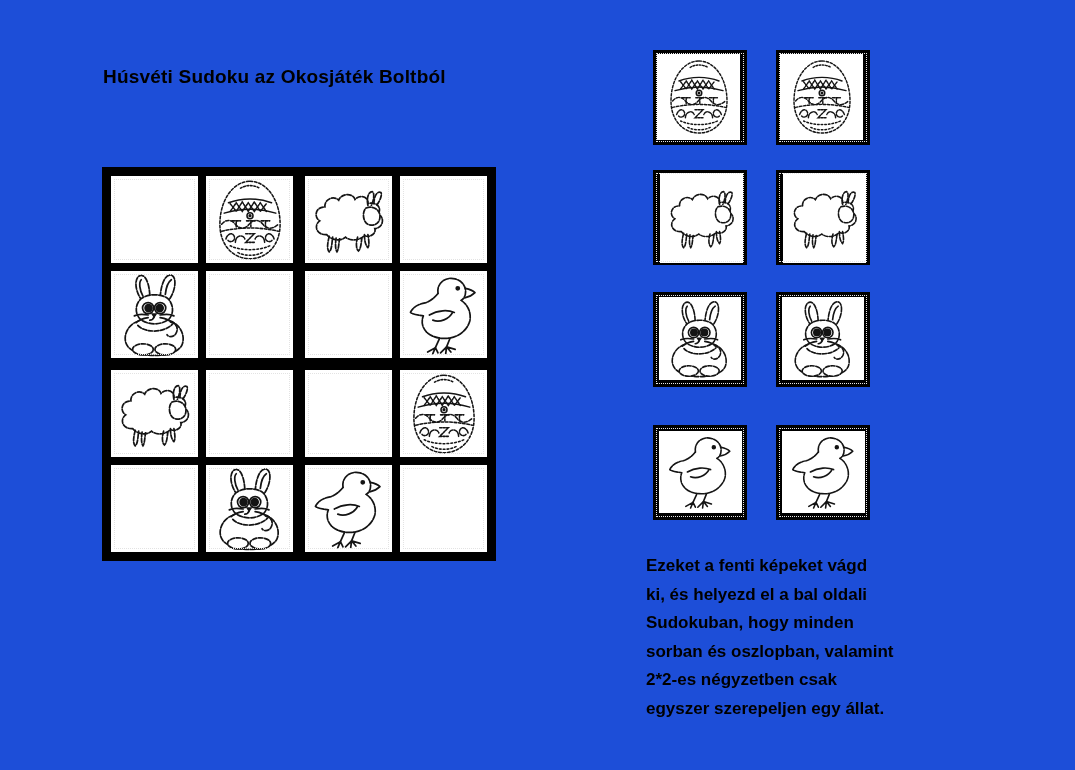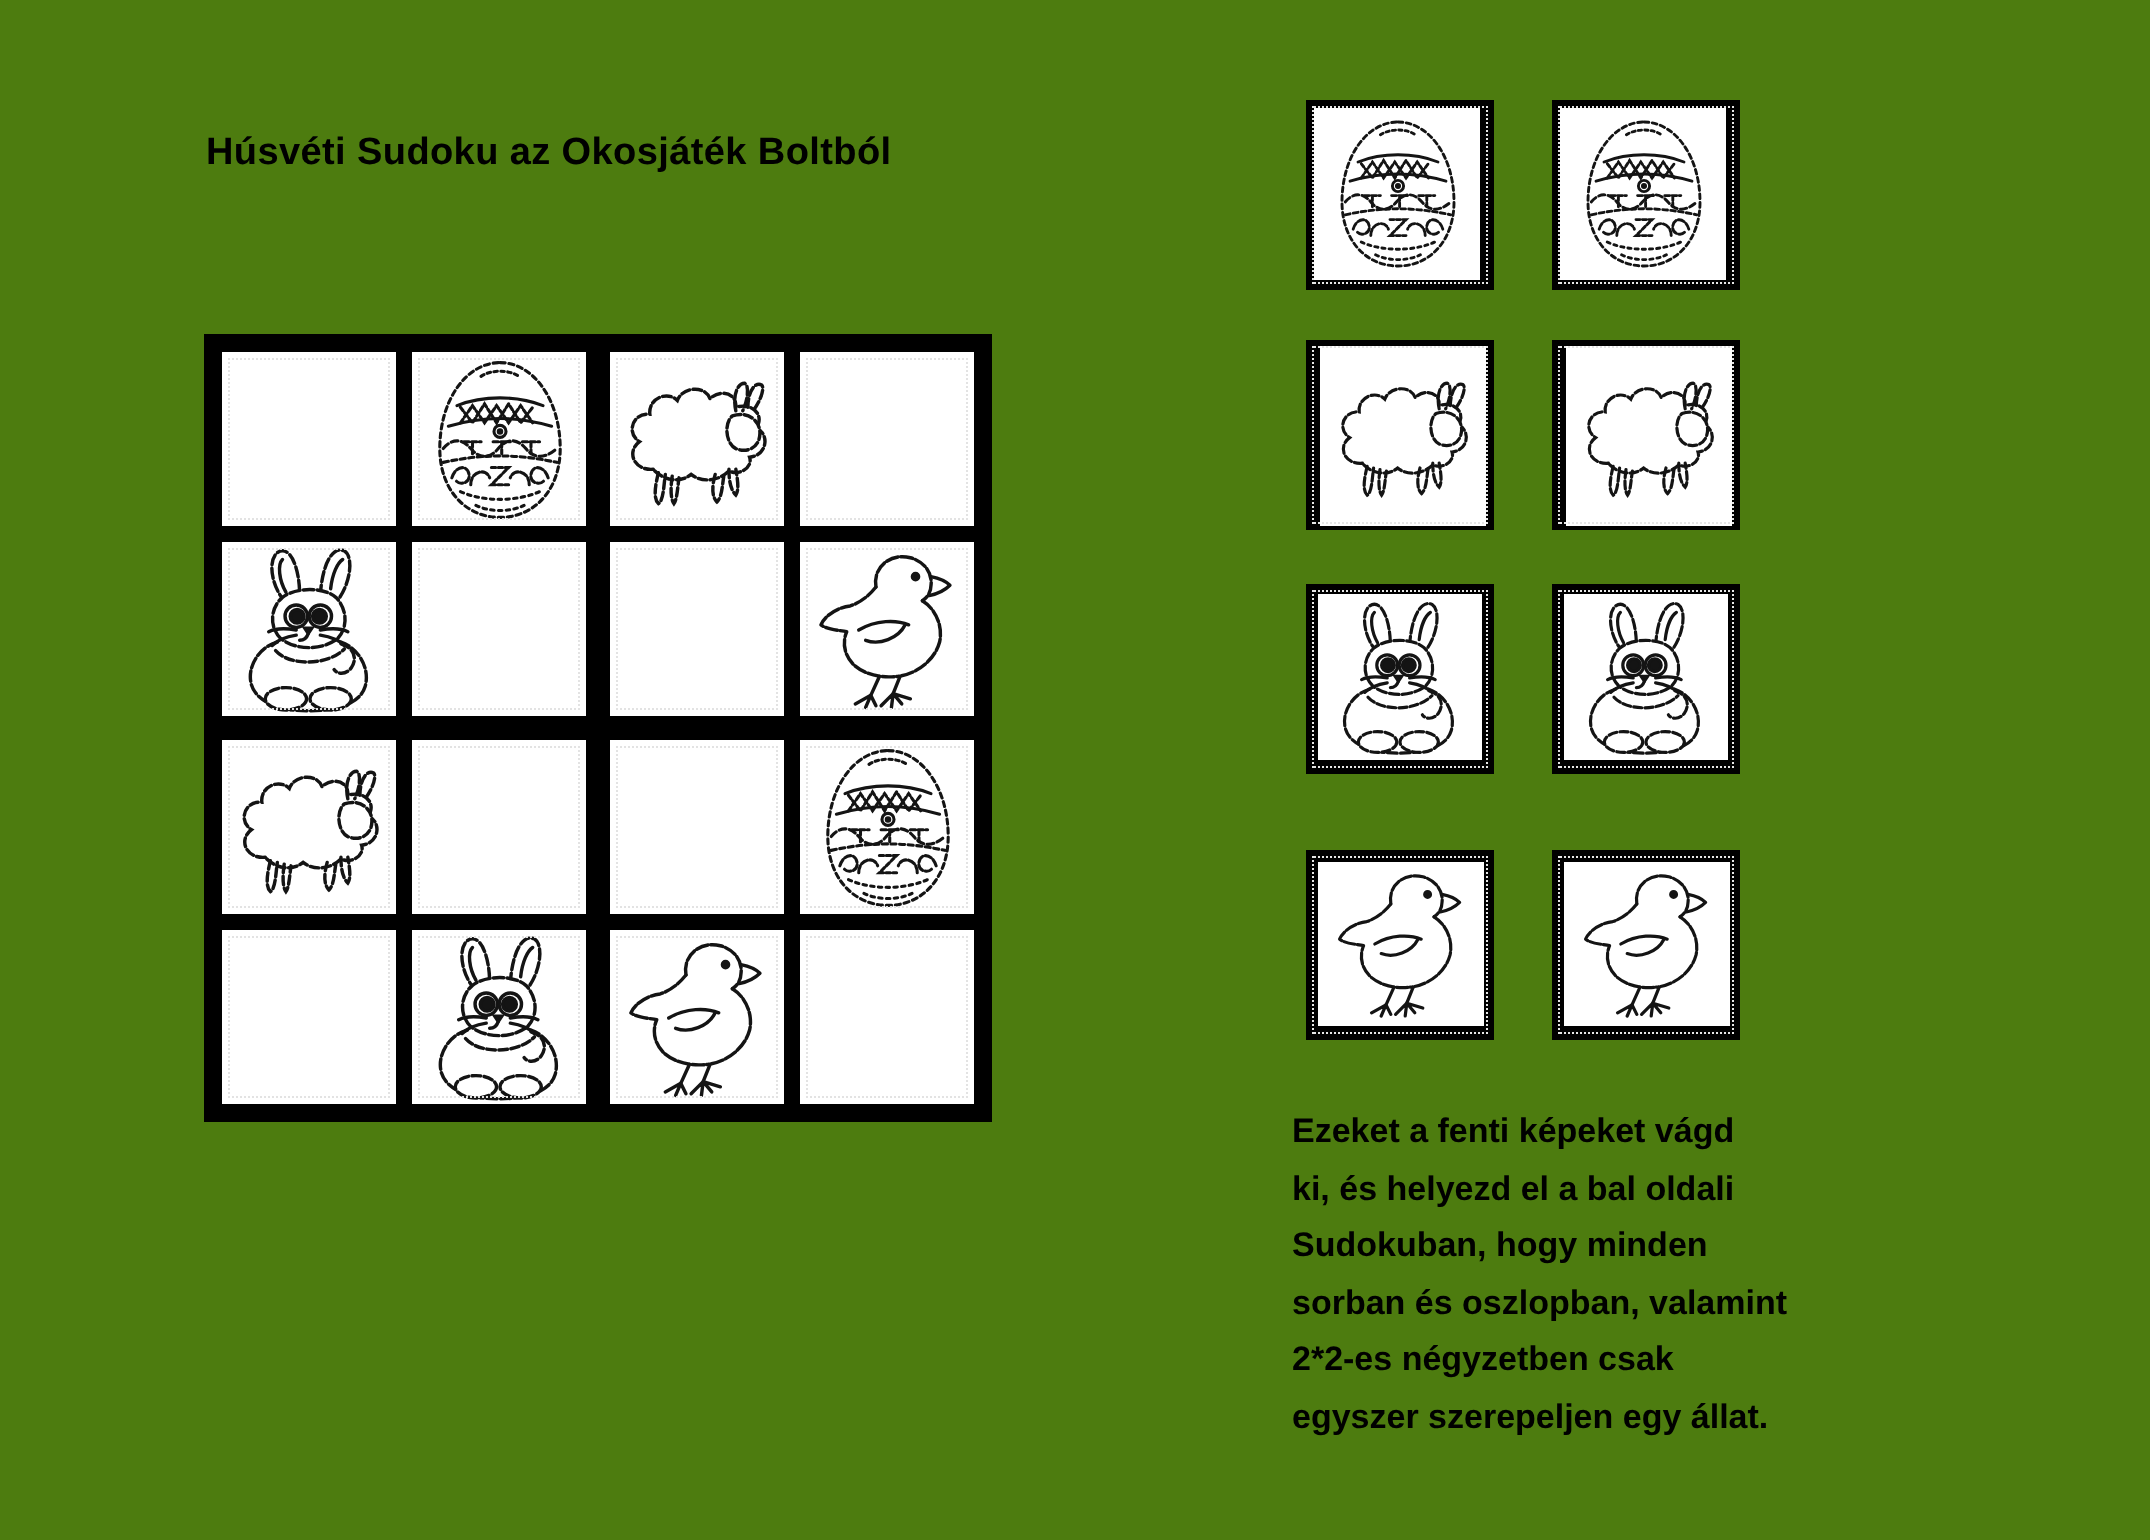--- a/index.html
+++ b/index.html
@@ -1,17 +1,17 @@
 <!DOCTYPE html>
 <html><head>
 <meta charset="utf-8">
 <style>
   html,body{margin:0;padding:0;background:#ffffff;}
   .page{
-    position:relative;width:1075px;height:770px;background:#4d7c0f;overflow:hidden;
+    position:relative;width:1075px;height:770px;background:#1d4ed8;overflow:hidden;
     font-family:"Liberation Sans",sans-serif;color:#000;
   }
   .title{
     position:absolute;left:103px;top:66px;
     font-size:19px;font-weight:bold;letter-spacing:.2px;white-space:nowrap;
   }
   
   .grid{
     position:absolute;left:102px;top:167px;background:#000;padding:9px;
     display:grid;

